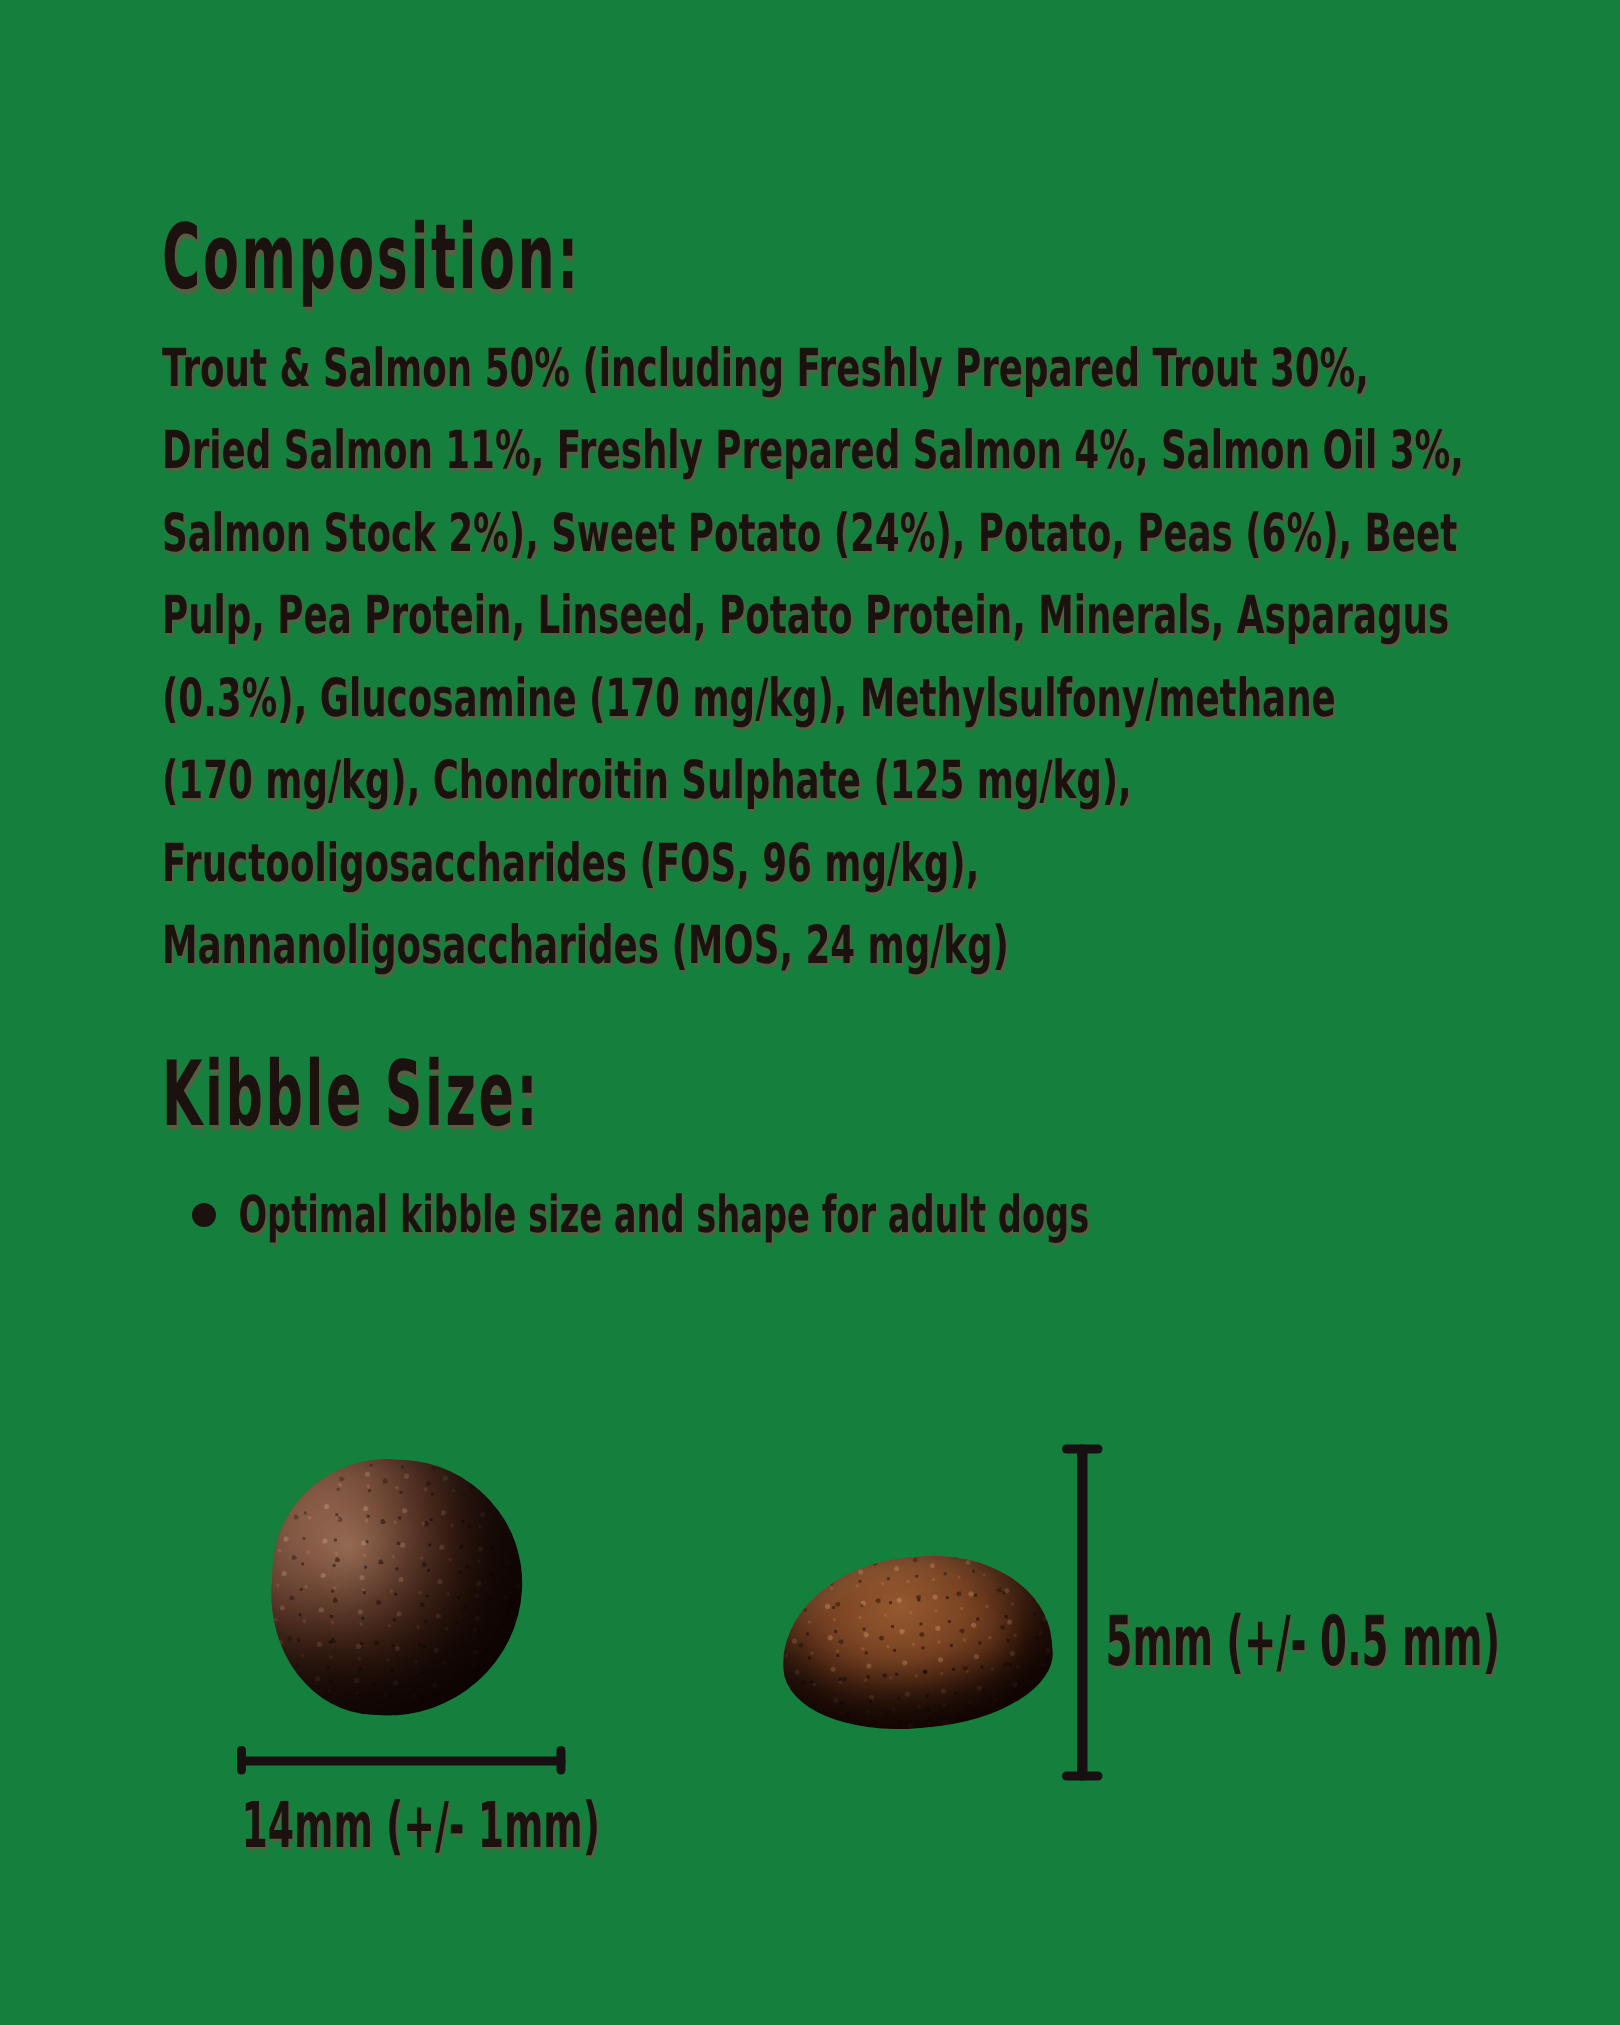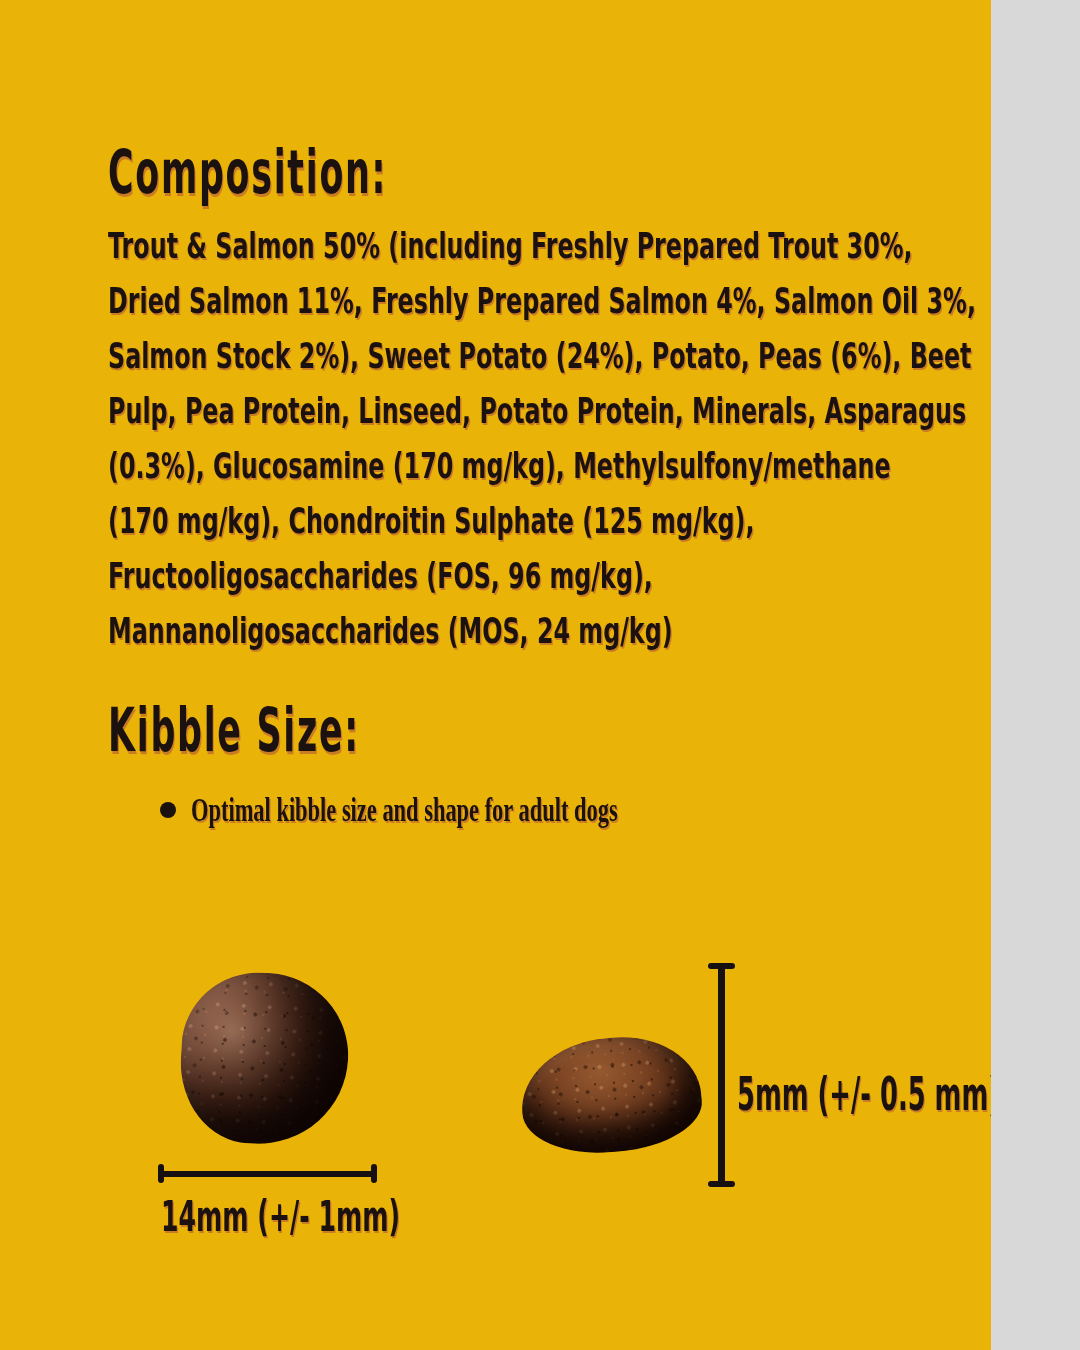--- a/index.html
+++ b/index.html
@@ -1,20 +1,20 @@
 <!DOCTYPE html>
 <html><head>
 <meta charset="utf-8">
 <style>
   html, body { margin: 0; padding: 0; background: #d8d8d8; }
   .canvas {
     position: relative;
-    width: 991px;
+    width: 1080px;
     height: 1350px;
-    background: #eab308;
+    background: #15803d;
     overflow: hidden;
     font-family: "DejaVu Sans", "Liberation Sans", sans-serif;
     color: #1b1210;
   }
   .heading {
     position: absolute;
     left: 108px;
     margin: 0;
     font-size: 60px;
     font-weight: 700;
@@ -31,21 +31,21 @@
     top: 219px;
     font-size: 35px;
     font-weight: 700;
     line-height: 55px;
     transform: scaleX(0.68);
     transform-origin: left top;
     text-shadow: 2px 2px 0 rgba(165,58,74,0.45);
   }
   .composition-lines .line { white-space: nowrap; }
 
-  .bullet-list { position: absolute; left: 160px; top: 783px; font-family: Liberation Serif, serif; }
+  .bullet-list { position: absolute; left: 128px; top: 783px; }
   .bullet-row { display: flex; align-items: center; height: 54px; }
   .bullet-dot {
     flex: none;
     width: 16px; height: 16px;
     border-radius: 50%;
     background: #1b1210;
     margin-right: 15px;
   }
   .bullet-text {
     font-size: 34px;

